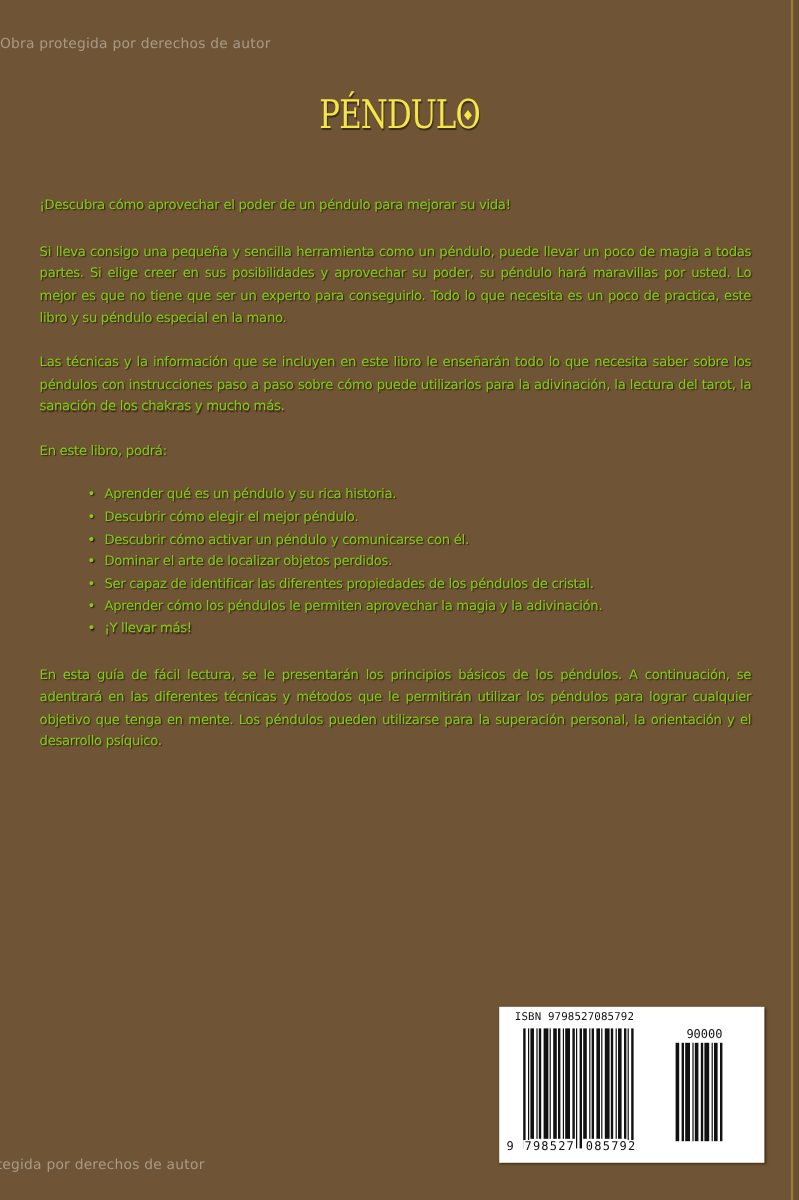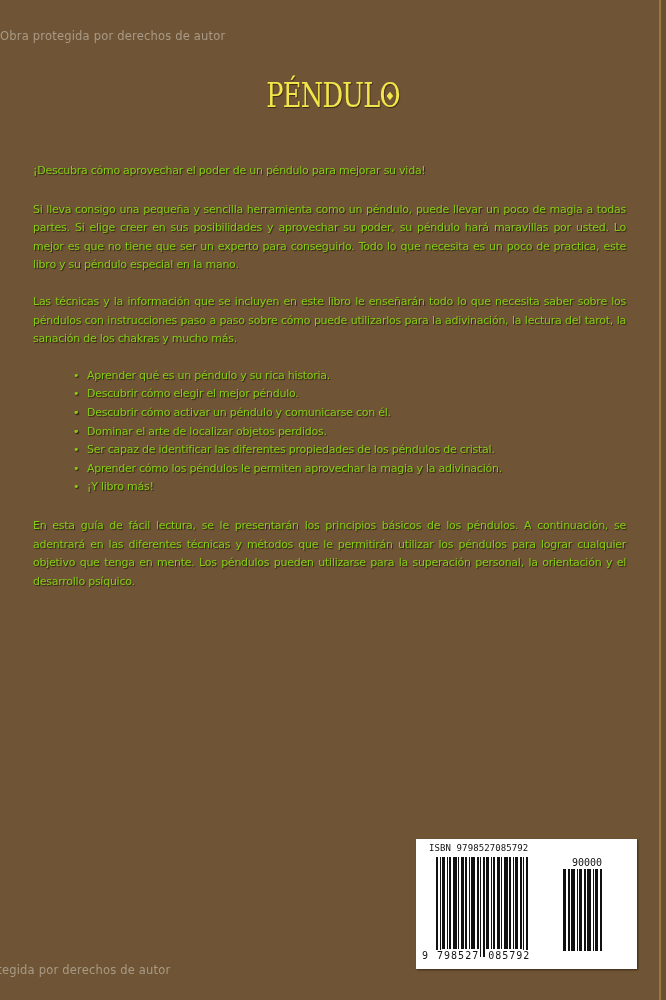--- a/index.html
+++ b/index.html
@@ -168,30 +168,31 @@
 <div class="watermark top">Obra protegida por derechos de autor</div>
 
 <div class="title">
   <span>PÉNDUL</span><span class="diamond-o"><span>O</span><span class="diamond"></span></span>
 </div>
 
 <div class="content">
   <p class="intro-heading">¡Descubra cómo aprovechar el poder de un péndulo para mejorar su vida!</p>
   <p>Si lleva consigo una pequeña y sencilla herramienta como un péndulo, puede llevar un poco de magia a todas partes. Si elige creer en sus posibilidades y aprovechar su poder, su péndulo hará maravillas por usted. Lo mejor es que no tiene que ser un experto para conseguirlo. Todo lo que necesita es un poco de practica, este libro y su péndulo especial en la mano.</p>
   <p>Las técnicas y la información que se incluyen en este libro le enseñarán todo lo que necesita saber sobre los péndulos con instrucciones paso a paso sobre cómo puede utilizarlos para la adivinación, la lectura del tarot, la sanación de los chakras y mucho más.</p>
+  <p>En este libro, podrá:</p>
   <ul>
     <li><span class="bullet">•</span><span>Aprender qué es un péndulo y su rica historia.</span></li>
     <li><span class="bullet">•</span><span>Descubrir cómo elegir el mejor péndulo.</span></li>
     <li><span class="bullet">•</span></li>
     <li><span class="bullet">•</span><span>Descubrir cómo activar un péndulo y comunicarse con él.</span></li>
     <li><span class="bullet">•</span></li>
     <li><span class="bullet">•</span><span>Dominar el arte de localizar objetos perdidos.</span></li>
     <li><span class="bullet">•</span><span>Ser capaz de identificar las diferentes propiedades de los péndulos de cristal.</span></li>
     <li><span class="bullet">•</span><span>Aprender cómo los péndulos le permiten aprovechar la magia y la adivinación.</span></li>
-    <li><span class="bullet">•</span><span>¡Y libro más!</span></li>
+    <li><span class="bullet">•</span><span>¡Y llevar más!</span></li>
   </ul>
   <p>En esta guía de fácil lectura, se le presentarán los principios básicos de los péndulos. A continuación, se adentrará en las diferentes técnicas y métodos que le permitirán utilizar los péndulos para lograr cualquier objetivo que tenga en mente. Los péndulos pueden utilizarse para la superación personal, la orientación y el desarrollo psíquico.</p>
 </div>
 
 <div class="barcode-box">
   <div class="isbn-label">ISBN 9798527085792</div>
   <div class="bars-main">
     <span style="width:2px;height:100px"></span>
       <span style="width:1px;height:100px"></span>
     <span style="width:3px;height:92px"></span>

